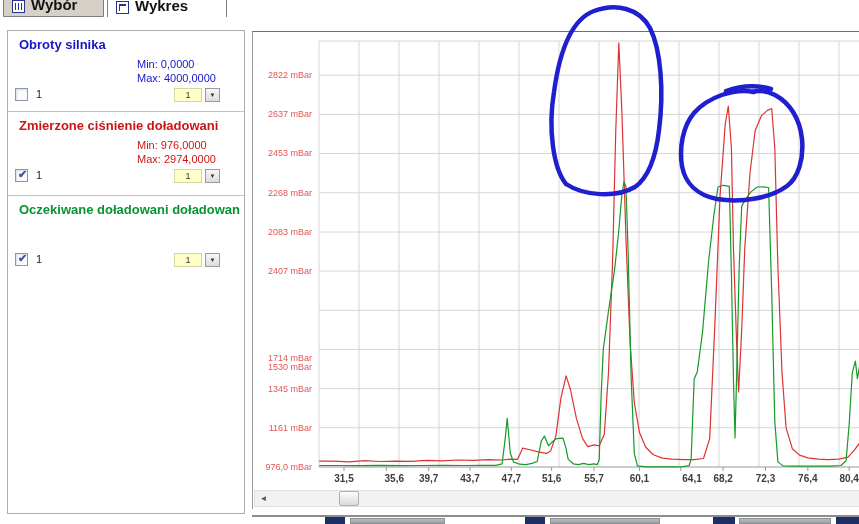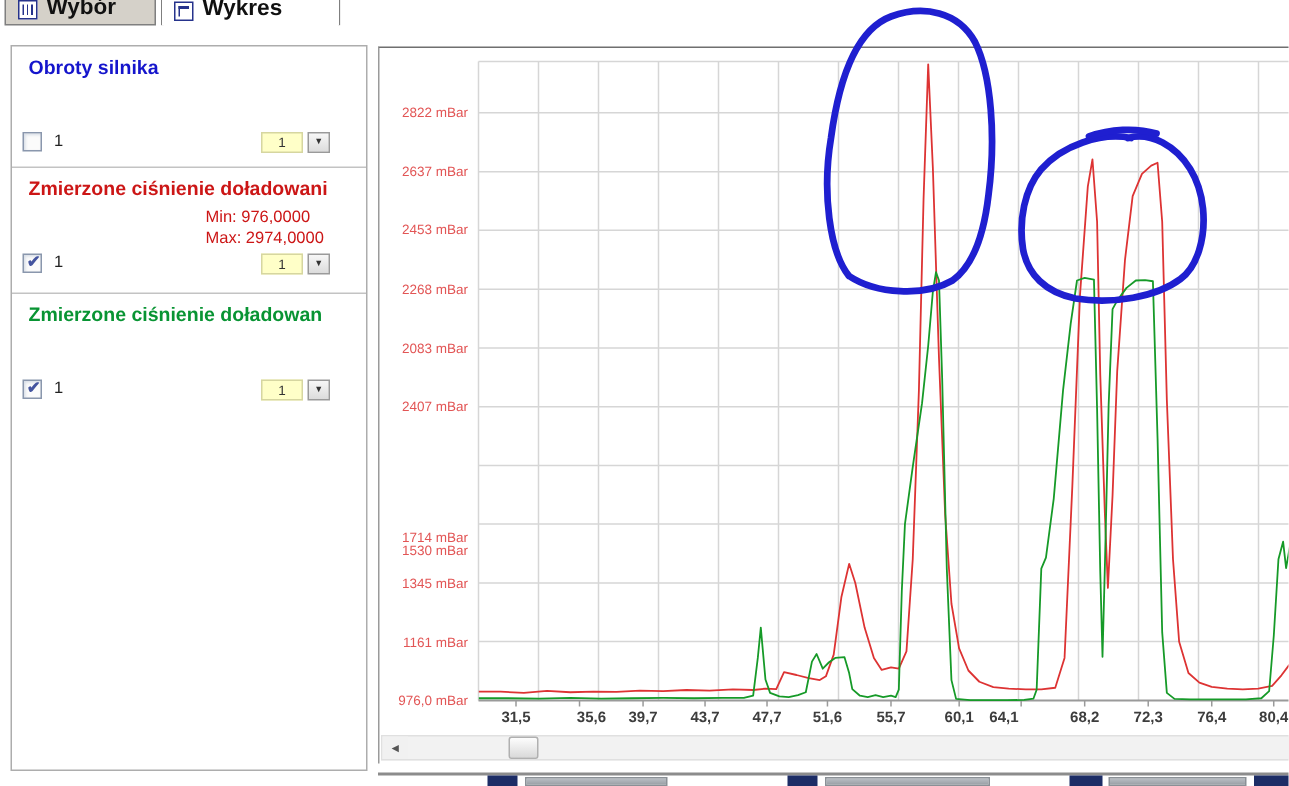--- a/index.html
+++ b/index.html
@@ -81,20 +81,24 @@
         <span class="ticon-in2"></span>
       </span>
     <span class="tab-label">Wykres</span>
   </div>
 </div>
 
 <div class="sidebar">
 
   <div class="sec" style="height:80px">
     <div class="sec-title" style="color: rgb(21, 21, 204);">Obroty silnika</div>
+    <div class="minmax" style="color: rgb(21, 21, 204);">
+      <div>Min: 0,0000</div>
+      <div>Max: 4000,0000</div>
+    </div>
     <div class="ctl-row">
       <span class="cb">
           <span class="cb-mark"></span>
         </span>
       <span class="cb-label">1</span>
       <span class="dd-value">1</span>
       <span class="dd-btn">
           <span class="dd-arrow">▼</span>
         </span>
     </div>
@@ -112,21 +116,21 @@
         </span>
       <span class="cb-label">1</span>
       <span class="dd-value">1</span>
       <span class="dd-btn">
           <span class="dd-arrow">▼</span>
         </span>
     </div>
   </div>
 
   <div class="sec" style="height:83px">
-    <div class="sec-title" style="color: rgb(8, 148, 51);">Zmierzone ciśnienie doładowan</div>
+    <div class="sec-title" style="color: rgb(8, 148, 51);">Oczekiwane doładowani doładowan</div>
     <div class="ctl-row">
       <span class="cb">
           <span class="cb-mark">✔</span>
         </span>
       <span class="cb-label">1</span>
       <span class="dd-value">1</span>
       <span class="dd-btn">
           <span class="dd-arrow">▼</span>
         </span>
     </div>
@@ -194,21 +198,21 @@
     <div class="ytick" style="left: 0px; top: 390.732px;">1161 mBar</div>
     <div class="ytick" style="left: 0px; top: 430px;">976,0 mBar</div>
     <div class="xtick" style="left: 90.9994px;">31,5</div>
     <div class="xtick" style="left: 131px; text-align: right;">35,6</div>
     <div class="xtick" style="left: 175.708px;">39,7</div>
     <div class="xtick" style="left: 217.03px;">43,7</div>
     <div class="xtick" style="left: 258.351px;">47,7</div>
     <div class="xtick" style="left: 298.639px;">51,6</div>
     <div class="xtick" style="left: 340.994px;">55,7</div>
     <div class="xtick" style="left: 386.447px;">60,1</div>
-    <div class="xtick" style="left: 406px; text-align: right;">64,1</div>
+    <div class="xtick" style="left: 439px;">64,1</div>
     <div class="xtick" style="left: 470.123px;">68,2</div>
     <div class="xtick" style="left: 512.477px;">72,3</div>
     <div class="xtick" style="left: 554.832px;">76,4</div>
     <div class="xtick" style="left: 596.153px;">80,4</div>
   </div>
 
 <svg class="ink" width="859" height="524">
   <path d="M 566 184 C 553 168 548 128 554 92 C 559 55 570 20 594 11 C 616 3 639 8 650 28 C 661 50 664 92 659 130 C 656 156 649 177 635 187 C 616 198 584 196 566 184"></path>
   <path d="M 754 92 C 734 88 708 97 694 113 C 683 126 679 147 682 166 C 685 183 697 195 717 199 C 742 203 771 198 787 186 C 798 178 804 159 802 139 C 800 119 790 103 775 95 C 767 91 759 90 752 92"></path>
   <path d="M 726 91 C 740 86 757 85 771 89"></path>

